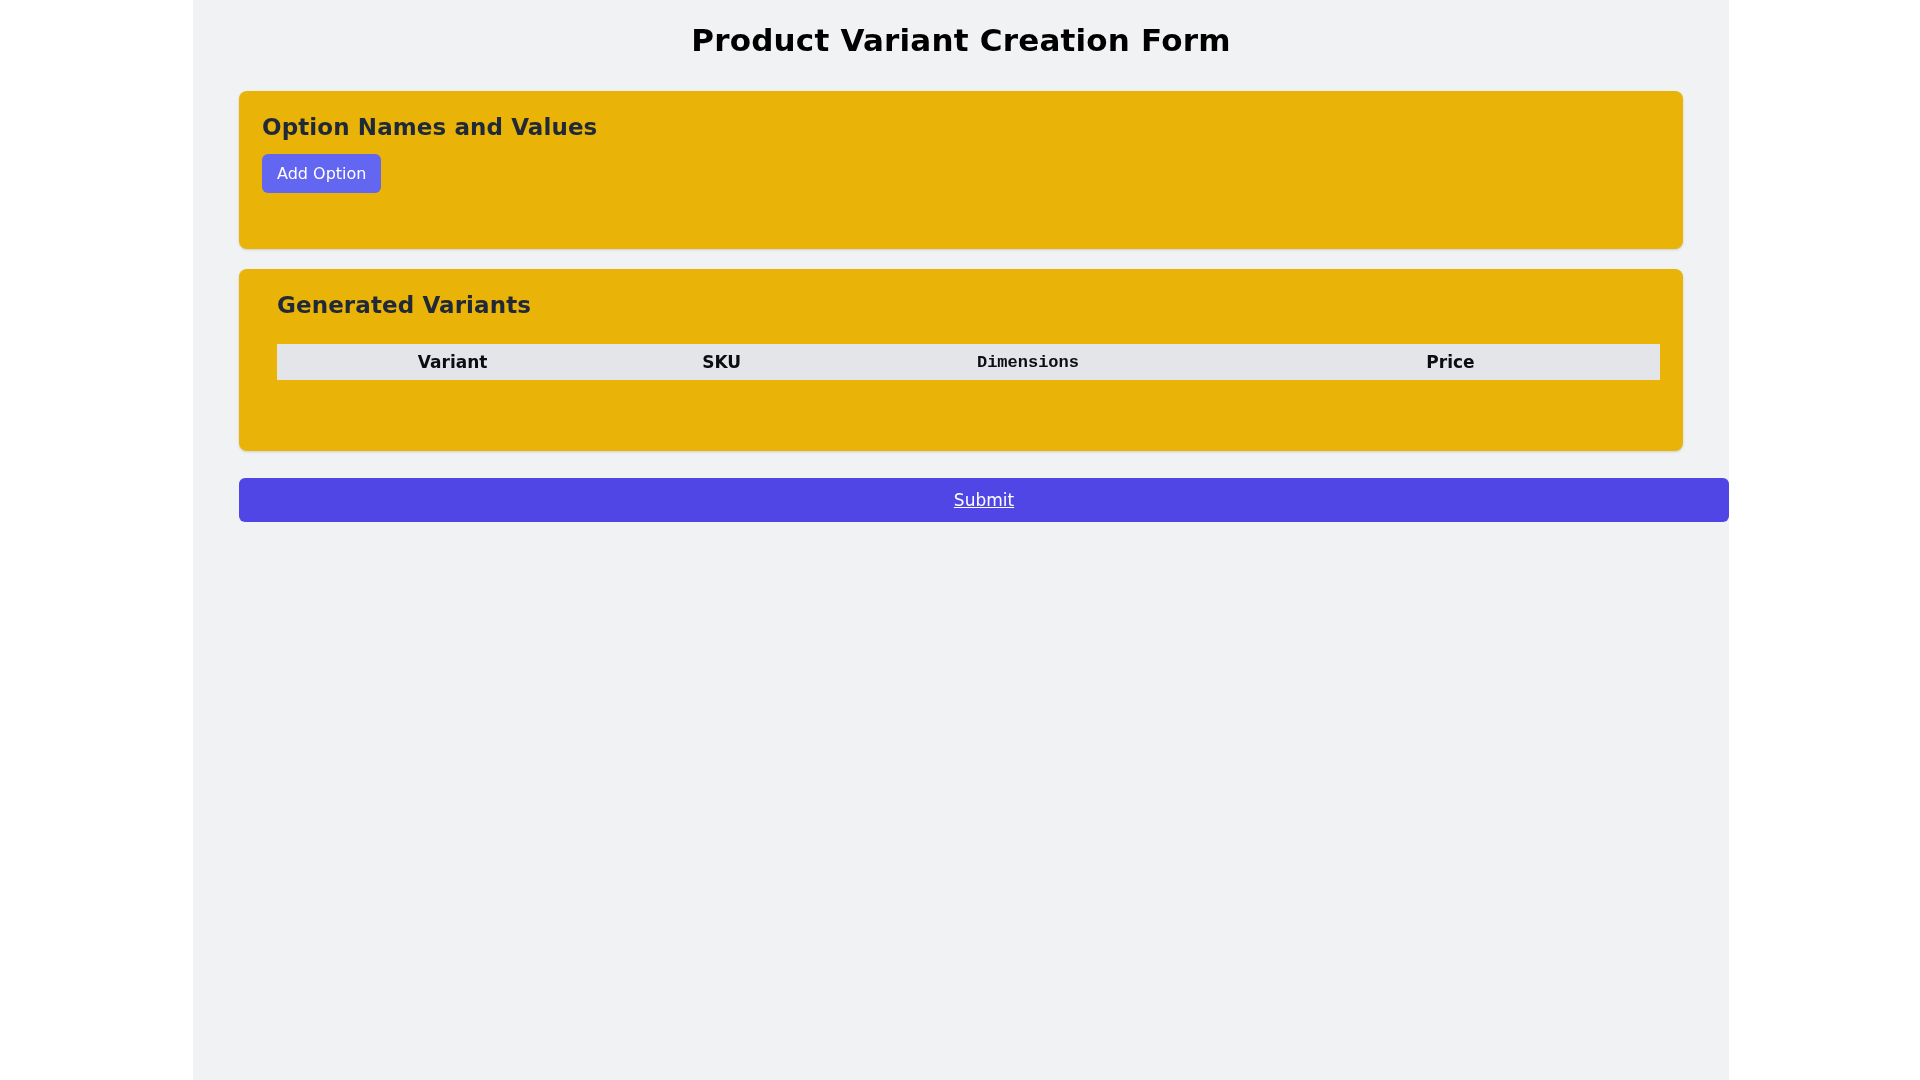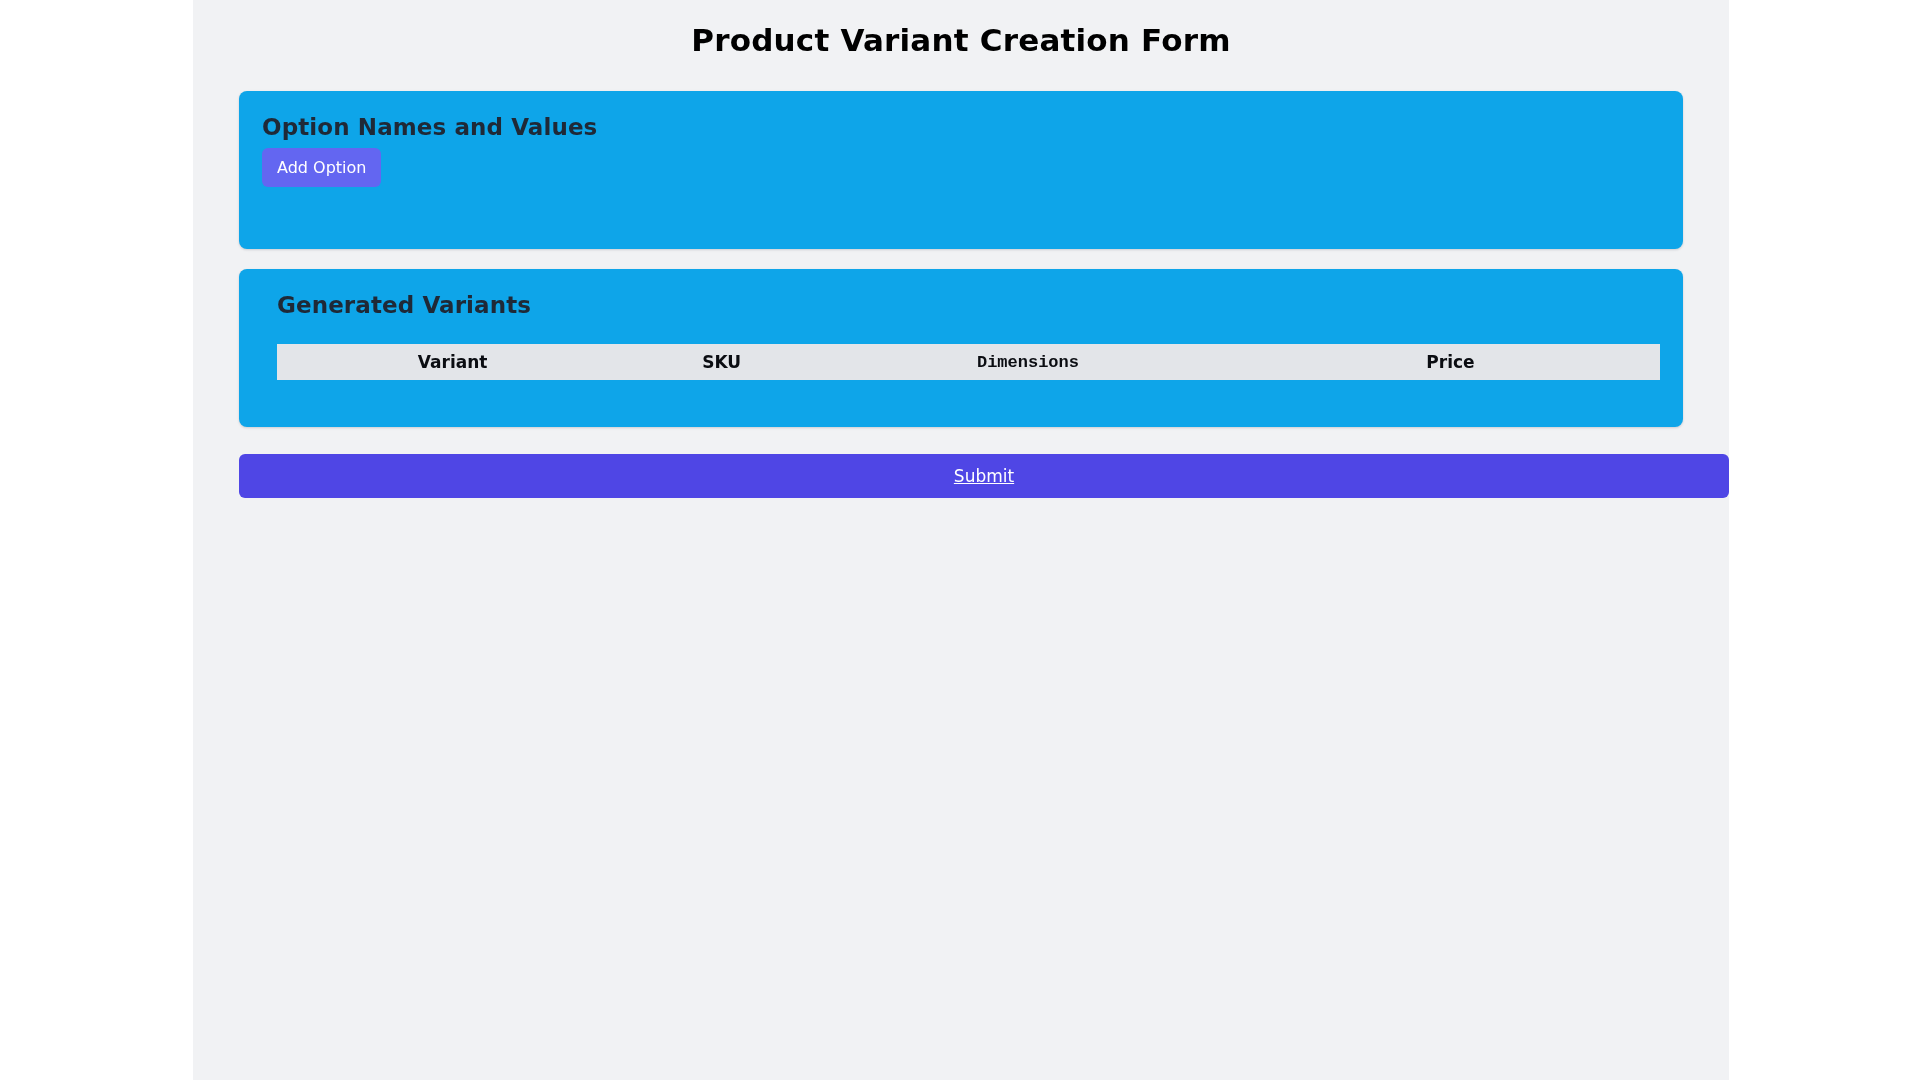--- a/index.html
+++ b/index.html
@@ -32,39 +32,39 @@
     letter-spacing: 0.2px;
   }
 
   .inner {
     width: 1490px;
     margin: 0 auto;
     padding: 0 23px;
   }
 
   .card {
-    background: #0ea5e9;
+    background: #eab308;
     border-radius: 8px;
     box-shadow: 0 1px 3px rgba(16, 24, 40, 0.10), 0 1px 2px rgba(16, 24, 40, 0.06);
     padding: 23px;
   }
 
   #card-options { margin-top: 33px; height: 158px; }
-  #card-variants { margin-top: 20px; height: 158px; padding-left: 38px; }
+  #card-variants { margin-top: 20px; height: 182px; padding-left: 38px; }
 
   .card-heading {
     margin: 0;
     font-size: 23px;
     font-weight: bold;
     color: #1f2937;
     letter-spacing: 0.1px;
   }
 
   .add-option-btn {
-    margin-top: 8px;
+    margin-top: 14px;
     display: inline-block;
     background: #6366f1;
     color: #ffffff;
     border: none;
     border-radius: 6px;
     padding: 10px 15px;
     font-size: 16px;
     font-family: inherit;
     cursor: pointer;
     line-height: 1.2;

